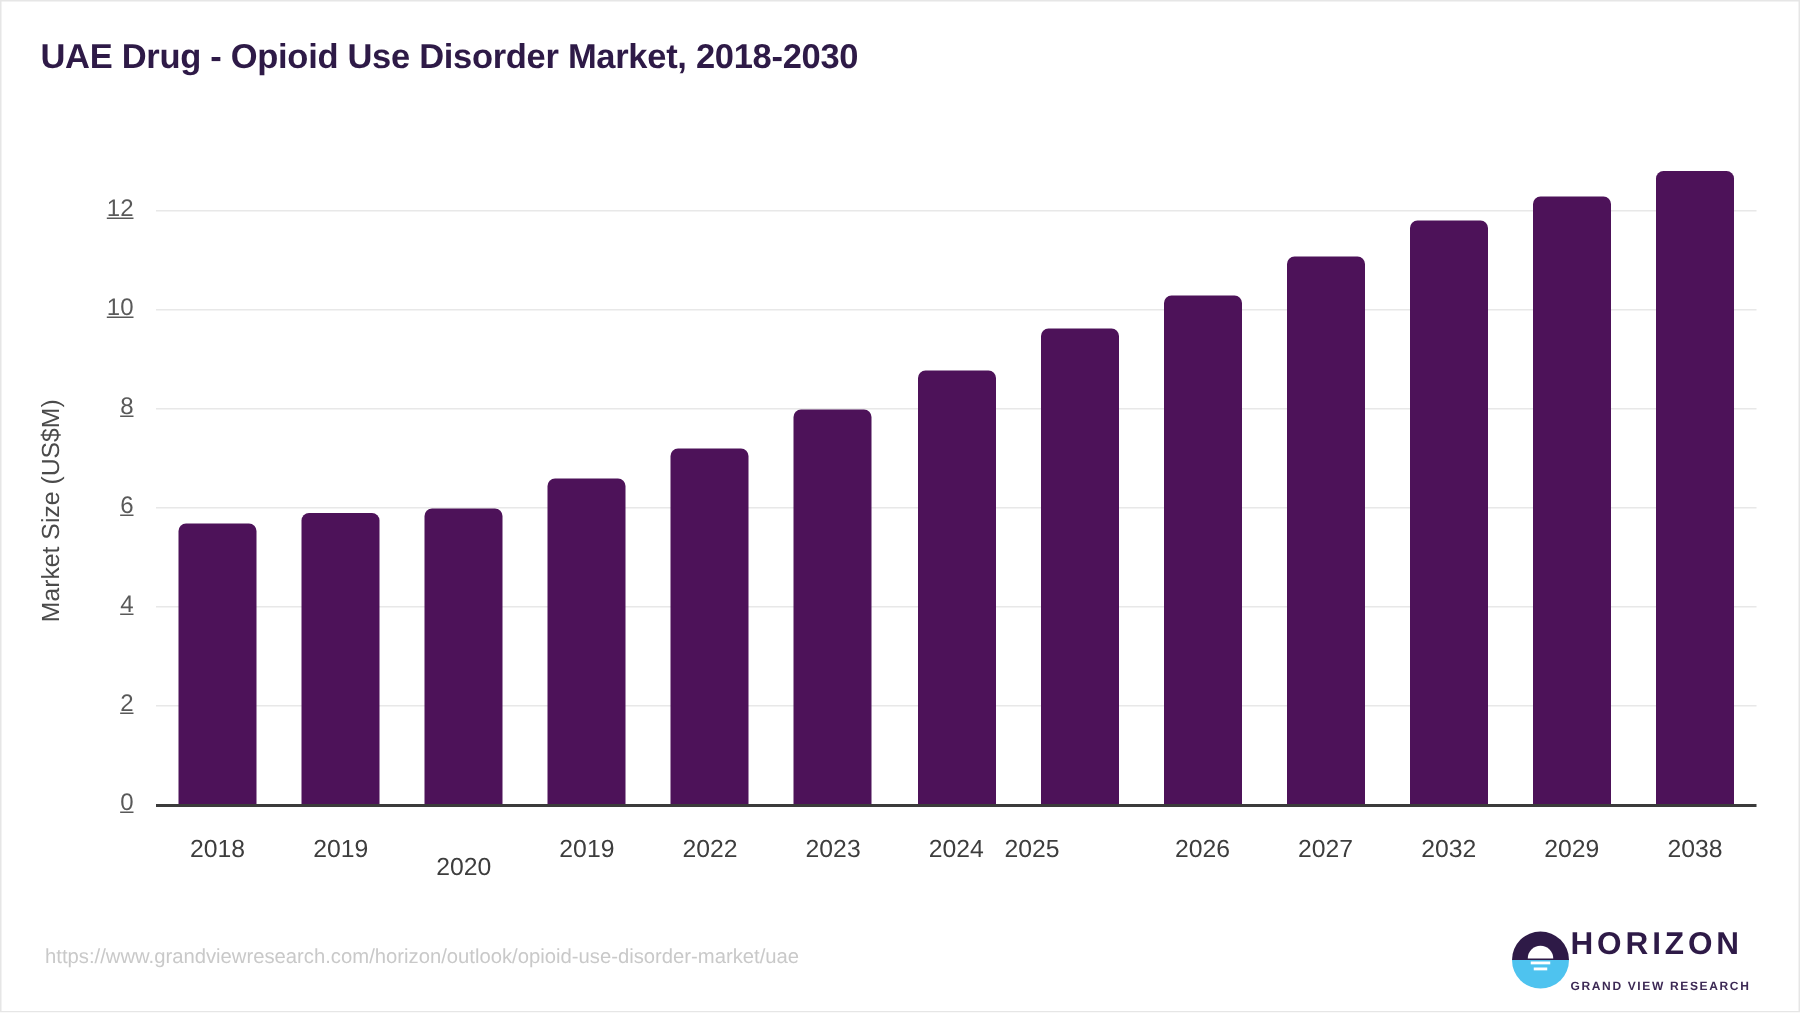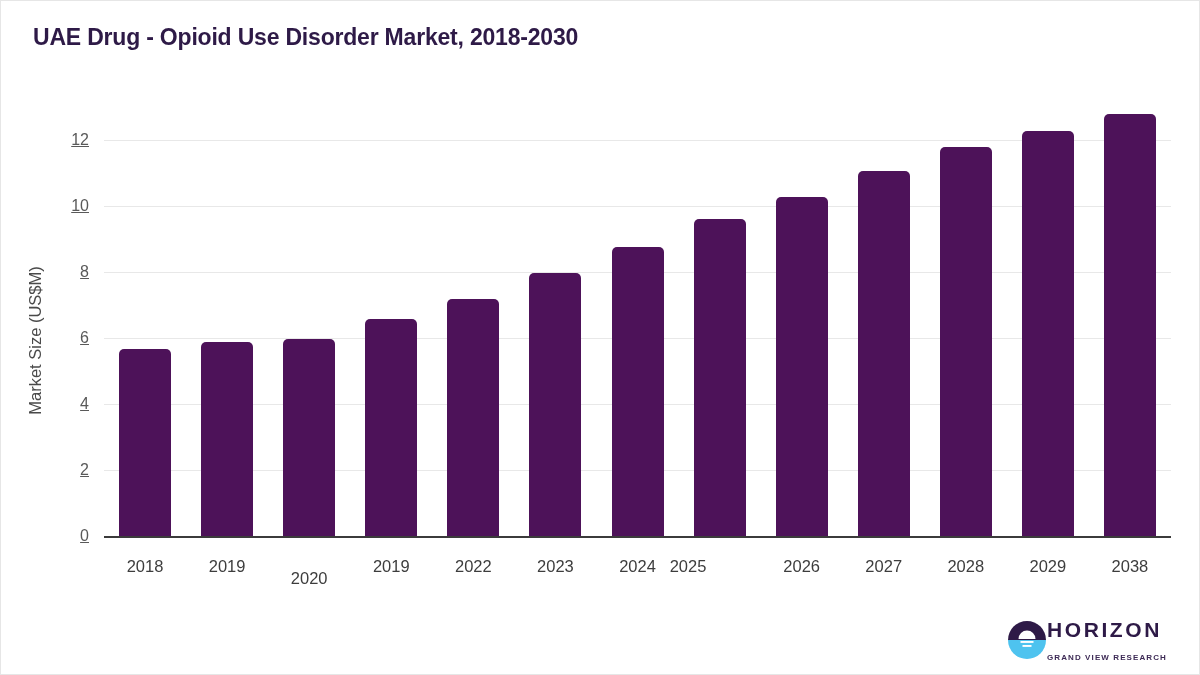--- a/index.html
+++ b/index.html
@@ -16,21 +16,21 @@
     height: 675px;
     background: #ffffff;
     border: 1px solid #e6e6e6;
     box-sizing: border-box;
     overflow: hidden;
   }
 
   
   .chart-title {
     position: absolute;
-    left: 32px;
+    left: 26px;
     top: 23px;
     font-size: 23px;
     font-weight: bold;
     color: #2e1a47;
     letter-spacing: -0.2px;
     white-space: nowrap;
   }
 
   
   .plot-wrap {
@@ -210,27 +210,28 @@
         <div class="x-tick-label" style="left: 103.038px;">2018</div>
         <div class="x-tick-label" style="left: 185.115px;">2019</div>
         <div class="x-tick-label" style="left: 267.192px; margin-top: 12px;">2020</div>
         <div class="x-tick-label" style="left: 349.269px;">2019</div>
         <div class="x-tick-label" style="left: 431.346px;">2022</div>
         <div class="x-tick-label" style="left: 513.423px;">2023</div>
         <div class="x-tick-label" style="left: 595.5px;">2024</div>
         <div class="x-tick-label" style="left: 646px;">2025</div>
         <div class="x-tick-label" style="left: 759.654px;">2026</div>
         <div class="x-tick-label" style="left: 841.731px;">2027</div>
-        <div class="x-tick-label" style="left: 923.808px;">2028</div>
+        <div class="x-tick-label" style="left: 923.808px;">2032</div>
         <div class="x-tick-label" style="left: 1005.88px;">2029</div>
         <div class="x-tick-label" style="left: 1087.96px;">2038</div>
       </div>
 
   </div>
 
+  <div class="footer-url">https://www.grandviewresearch.com/horizon/outlook/opioid-use-disorder-market/uae</div>
 
   <div class="logo">
     <svg class="logo-mark" viewBox="0 0 40 40">
       <defs>
         <clipPath id="circ">
             <circle cx="20" cy="20" r="19"></circle>
           </clipPath>
       </defs>
       <g clip-path="url(#circ)">
         <rect x="0" y="0" width="40" height="20" fill="#2e1a47"></rect>

